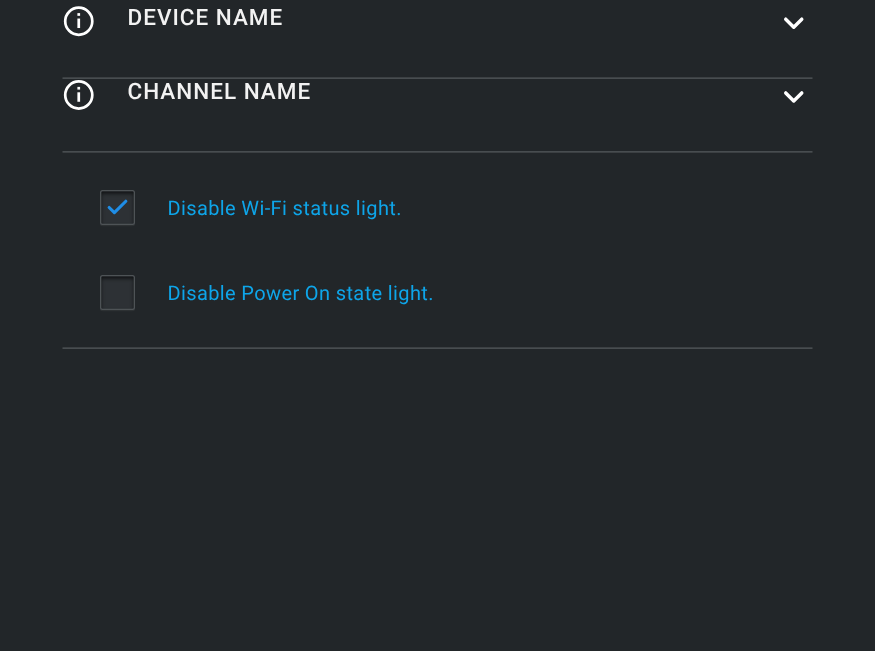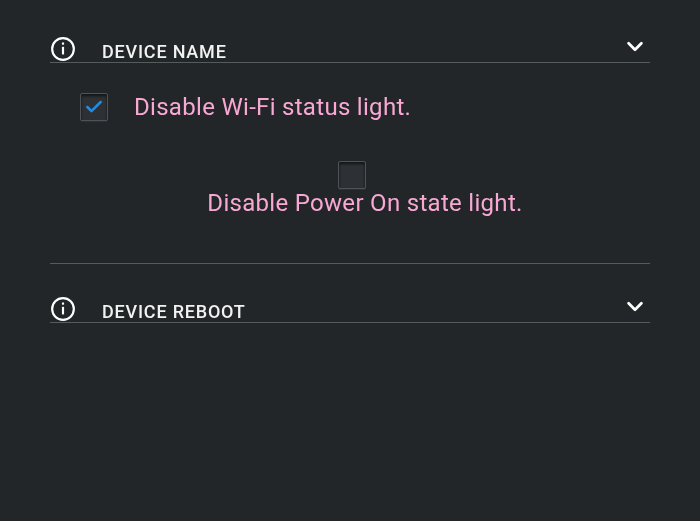--- a/index.html
+++ b/index.html
@@ -10,21 +10,21 @@
     background: #222629;
     font-family: "Roboto", "Helvetica Neue", Arial, sans-serif;
     color: #e8e8e8;
     overflow: hidden;
   }
   .list {
     padding: 0 50px;
   }
   .row {
     display: flex;
-    align-items: flex-end;
+    align-items: flex-start;
     height: 58px;
     border-bottom: 1px solid #565b5e;
     cursor: pointer;
   }
   .row.first { padding-top: 4px; }
   .info-icon {
     width: 26px;
     height: 26px;
     flex: none;
     display: flex;
@@ -53,38 +53,38 @@
   .panel {
     padding: 30px 0 30px 30px;
     border-bottom: 1px solid #565b5e;
   }
   .option {
     display: flex;
     align-items: center;
     margin-bottom: 40px;
     cursor: pointer;
   }
-  .option:last-child { margin-bottom: 16px; flex-direction: column; }
+  .option:last-child { margin-bottom: 0; }
   .chk {
     width: 26px;
     height: 26px;
     flex: none;
     border: 1px solid #4e5356;
     background: #2d3135;
     box-shadow: inset 0 2px 3px rgba(0,0,0,0.6), 0 1px 0 rgba(255,255,255,0.05);
     margin-right: 26px;
     display: flex;
     align-items: center;
     justify-content: center;
     border-radius: 2px;
   }
   .chk svg { display: block; }
   .option-label {
-    font-size: 24px;
-    color: #f9a8d4;
+    font-size: 16px;
+    color: #0ea5e9;
     letter-spacing: 0.3px;
     text-align: center;
   }
   .partial-row {
     display: flex;
     align-items: center;
     height: 25px;
     padding-top: 10px;
   }
 </style>
@@ -102,52 +102,52 @@
         </svg>
     </span>
     <span class="row-label">DEVICE NAME</span>
     <span class="chevron">
       <svg width="22" height="22" viewBox="0 0 24 24">
           <path d="M5 8l7 7 7-7" fill="none" stroke="#fff" stroke-width="3" stroke-linecap="round" stroke-linejoin="round"></path>
         </svg>
     </span>
   </div>
 
+  <div class="row">
+    <span class="info-icon">
+      <svg width="26" height="26" viewBox="0 0 24 24">
+          <circle cx="12" cy="12" r="10" fill="none" stroke="#fff" stroke-width="2"></circle>
+          <rect x="11" y="10" width="2" height="7" fill="#fff"></rect>
+          <rect x="11" y="6" width="2" height="2" fill="#fff"></rect>
+        </svg>
+    </span>
+    <span class="row-label">CHANNEL NAME</span>
+    <span class="chevron">
+      <svg width="22" height="22" viewBox="0 0 24 24">
+          <path d="M5 8l7 7 7-7" fill="none" stroke="#fff" stroke-width="3" stroke-linecap="round" stroke-linejoin="round"></path>
+        </svg>
+    </span>
+  </div>
 
 
   <div class="panel">
     <div class="option">
       <span class="chk">
         <svg width="20" height="20" viewBox="0 0 24 24">
             <path d="M4 12l5 5L20 6" fill="none" stroke="#1f8de6" stroke-width="3" stroke-linecap="round" stroke-linejoin="round"></path>
           </svg>
       </span>
       <span class="option-label">Disable Wi-Fi status light.</span>
     </div>
     <div class="option">
       <span class="chk"></span>
       <span class="option-label">Disable Power On state light.</span>
     </div>
   </div>
 
 
 
-  <div class="row">
-    <span class="info-icon">
-      <svg width="26" height="26" viewBox="0 0 24 24">
-          <circle cx="12" cy="12" r="10" fill="none" stroke="#fff" stroke-width="2"></circle>
-          <rect x="11" y="10" width="2" height="7" fill="#fff"></rect>
-          <rect x="11" y="6" width="2" height="2" fill="#fff"></rect>
-        </svg>
-    </span>
-    <span class="row-label">DEVICE REBOOT</span>
-    <span class="chevron">
-      <svg width="22" height="22" viewBox="0 0 24 24">
-          <path d="M5 8l7 7 7-7" fill="none" stroke="#fff" stroke-width="3" stroke-linecap="round" stroke-linejoin="round"></path>
-        </svg>
-    </span>
-  </div>
 
   <div class="partial-row">
     
   </div>
 
 </div>
 
 </body></html>

